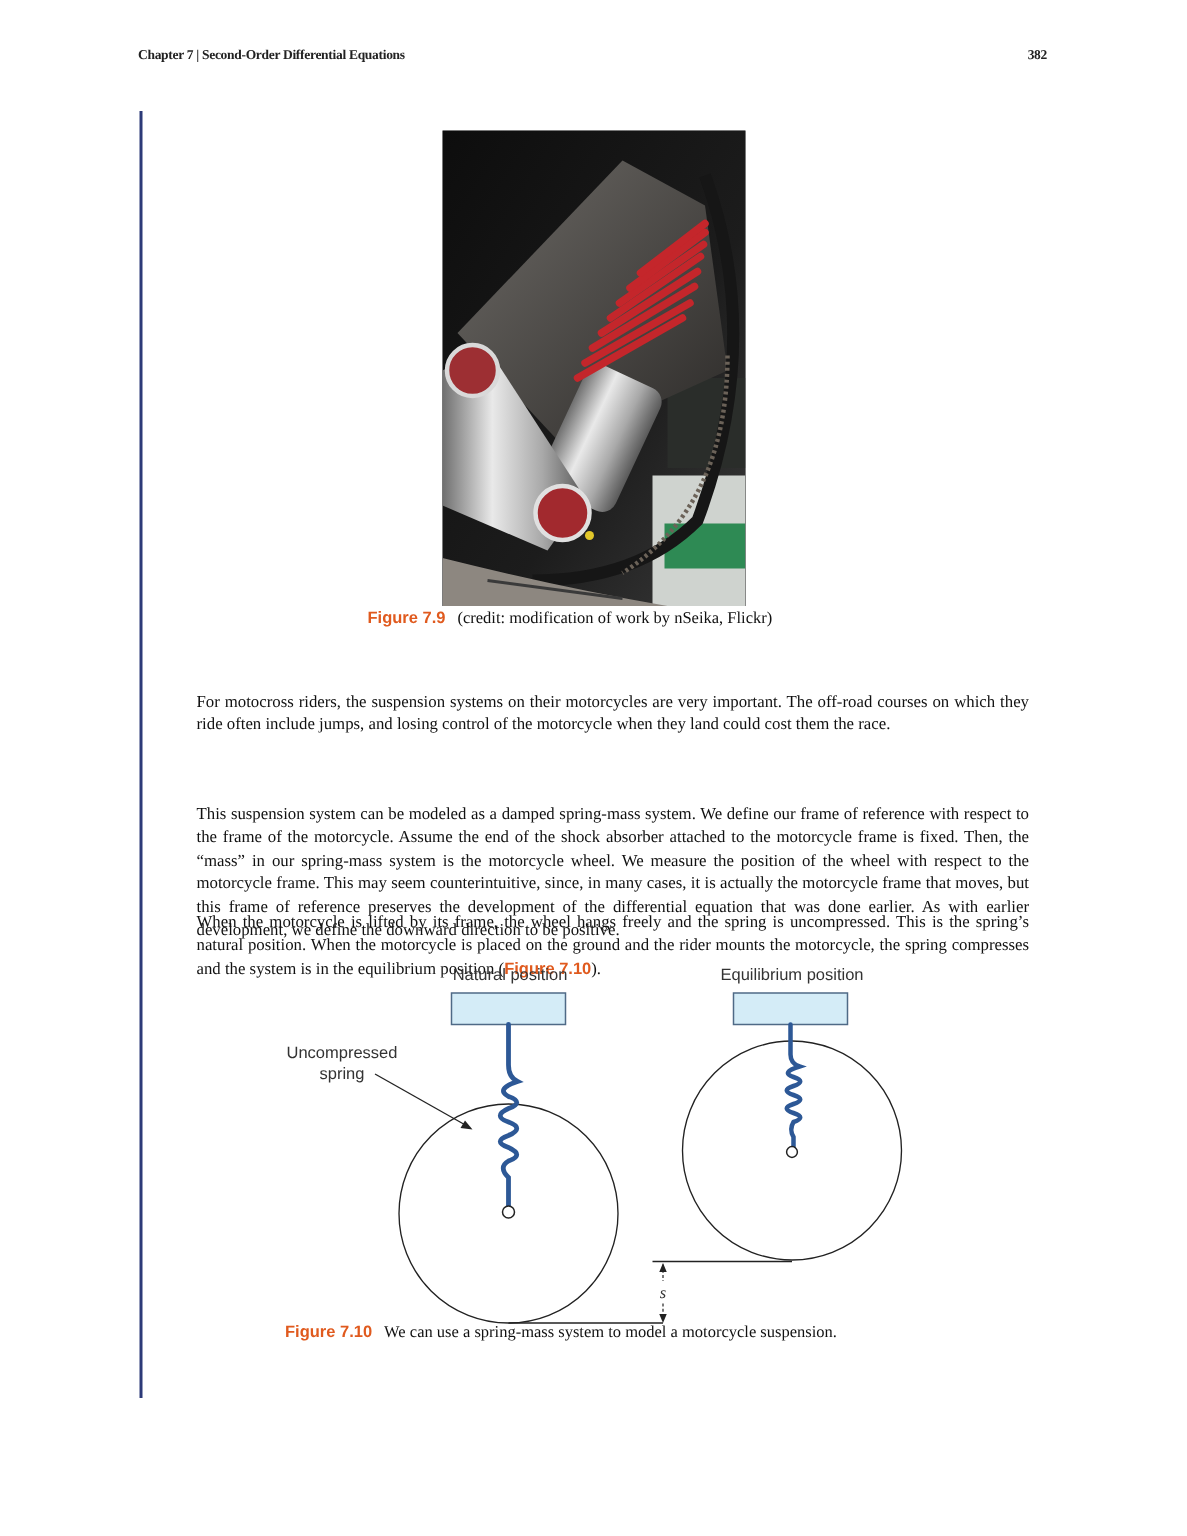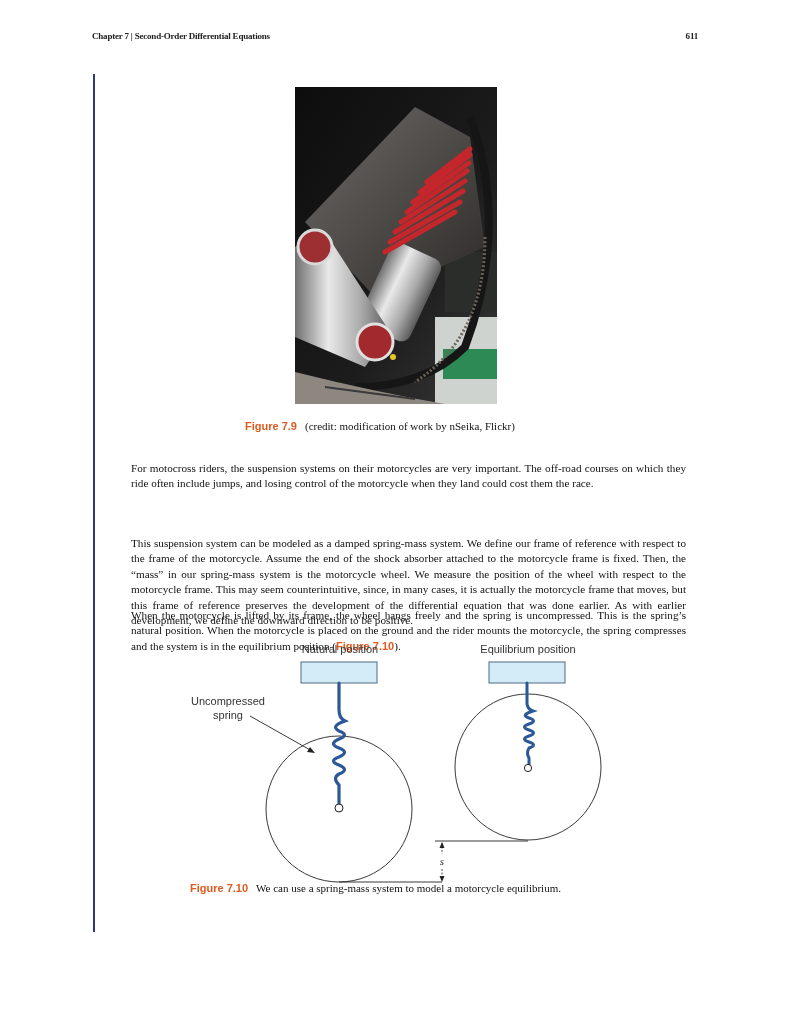--- a/index.html
+++ b/index.html
@@ -18,42 +18,42 @@
       overflow: hidden; background: #121212;
     }
     .caption {
       position: absolute; font-family: "Liberation Serif", serif; font-size: 11px; color: #111;
       white-space: nowrap;
     }
     .caption .fig-label {
       font-family: "Liberation Sans", sans-serif; font-weight: bold; color: #e05a1e;
       font-size: 11px; margin-right: 8px;
     }
-    .cap1 { left: 245px; top: 420px; }
+    .cap1 { left: 245px; top: 406px; }
     .cap2 { left: 190px; top: 882px; }
     .body-text {
       position: absolute; left: 119px; width: 555px;
       font-family: "Liberation Serif", serif; font-size: 11.2px; line-height: 15.4px;
       color: #111; text-align: justify; margin: 12px;
     }
     .p1 { top: 449px; }
     .p2 { top: 524px; }
     .p3 { top: 596px; }
     .inline-ref {
       font-family: "Liberation Sans", sans-serif; font-weight: bold; color: #e05a1e; font-size: 11px;
     }
     .diagram { position: absolute; left: 180px; top: 640px; width: 430px; height: 245px; }
     .diagram text { font-family: "Liberation Sans", sans-serif; font-size: 11px; fill: #333; }
   </style>
 </head>
 <body>
 
 <div class="running-head">
   <span>Chapter 7 | Second-Order Differential Equations</span>
-  <span>611</span>
+  <span>382</span>
 </div>
 
 <div class="margin-rule"></div>
 
 <div class="photo">
   <svg width="202" height="317" viewBox="0 0 202 317">
     <defs>
       <linearGradient id="bg" x1="0" y1="0" x2="1" y2="1">
         <stop offset="0" stop-color="#0d0d0d"></stop>
         <stop offset="0.6" stop-color="#1c1c1c"></stop>
@@ -139,14 +139,14 @@
   <line x1="255" y1="201" x2="348" y2="201" stroke="#222" stroke-width="0.9"></line>
   <line x1="159" y1="242" x2="262" y2="242" stroke="#222" stroke-width="0.9"></line>
   <line x1="262" y1="203" x2="262" y2="214" stroke="#222" stroke-width="0.8" stroke-dasharray="2 1.5"></line>
   <path d="M262 202 L259.5 208 L264.5 208 Z" fill="#222"></path>
   <text x="262" y="225" text-anchor="middle" style="font-style:italic;font-family:'Liberation Serif',serif;font-size:11px">s</text>
   <line x1="262" y1="229" x2="262" y2="240" stroke="#222" stroke-width="0.8" stroke-dasharray="2 1.5"></line>
   <path d="M262 242 L259.5 236 L264.5 236 Z" fill="#222"></path>
 </svg>
 
 <div class="caption cap2">
-  <span class="fig-label">Figure 7.10</span><span>We can use a spring-mass system to model a motorcycle equilibrium.</span>
+  <span class="fig-label">Figure 7.10</span><span>We can use a spring-mass system to model a motorcycle suspension.</span>
 </div>
 
 </body></html>

